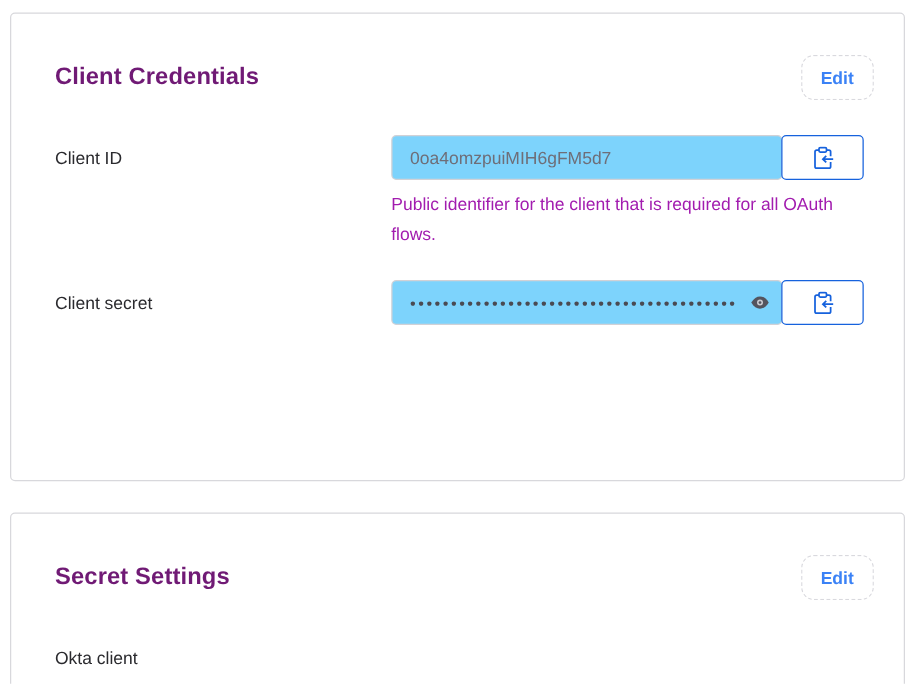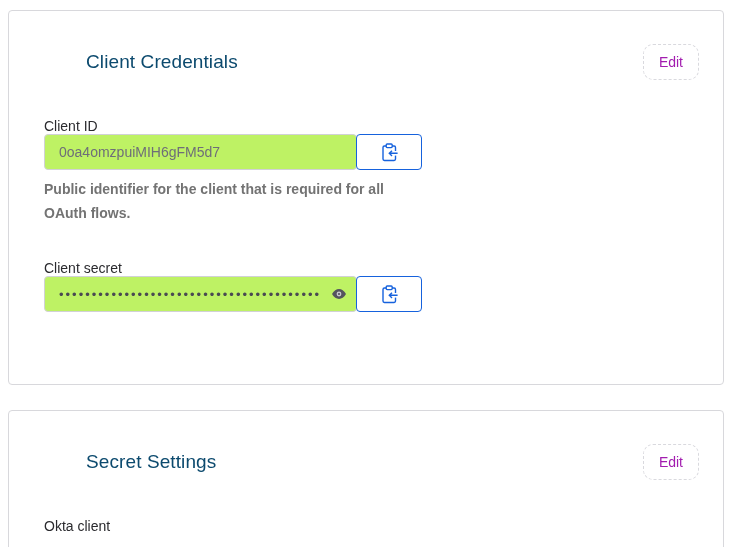--- a/index.html
+++ b/index.html
@@ -20,53 +20,52 @@
   .card-2 { margin-top: 25px; height: 260px; }
   .card-header {
     margin-top: 30px;
     height: 42px;
     display: flex;
     justify-content: space-between;
     align-items: center;
   }
   .card-title {
     font-size: 19px;
-    font-weight: 400;
-    color: #0c4a6e;
+    font-weight: 700;
+    color: #701a75;
     letter-spacing: 0.1px;
-    margin-left: 42px;
   }
   .edit-ring {
     border: 1px dashed #d9d9de;
     border-radius: 10px;
     padding: 9px 15px;
     cursor: pointer;
     background: transparent;
   }
   .edit-link {
-    color: #a21caf;
+    color: #3b82f6;
     font-size: 14px;
-    font-weight: 400;
+    font-weight: 700;
     text-decoration: none;
   }
-  .form-row { display: flex; margin-top: 25px; flex-direction: column; }
+  .form-row { display: flex; margin-top: 25px; }
   .row-label {
     width: 269px;
     padding-top: 10px;
     font-size: 14px;
     color: #2a2a2e;
   }
   .row-field { width: 378px; }
   .row-field.wide { width: 388px; }
   .field-line { display: flex; align-items: stretch; }
   .input-wrap { position: relative; flex: 1; display: flex; }
   .text-input {
     width: 100%;
     height: 36px;
-    background: #bef264;
+    background: #7dd3fc;
     border: 1px solid #d1d1d6;
     border-radius: 4px;
     padding: 0 14px;
     font-size: 14px;
     color: #6e6e78;
     font-family: inherit;
     outline: none;
   }
   .text-input.masked {
     padding-right: 36px;
@@ -95,22 +94,21 @@
     border-radius: 4px;
     display: flex; align-items: center; justify-content: center;
     cursor: pointer;
     position: relative;
     z-index: 1;
   }
   .help-text {
     margin-top: 7px;
     font-size: 14px;
     line-height: 24px;
-    color: #737373;
-    font-weight: bold;
+    color: #a21caf;
   }
 </style>
 </head>
 <body>
 
 <section class="card card-1">
 
   <div class="card-header">
     <h2 class="card-title">Client Credentials</h2>
     <button class="edit-ring">

